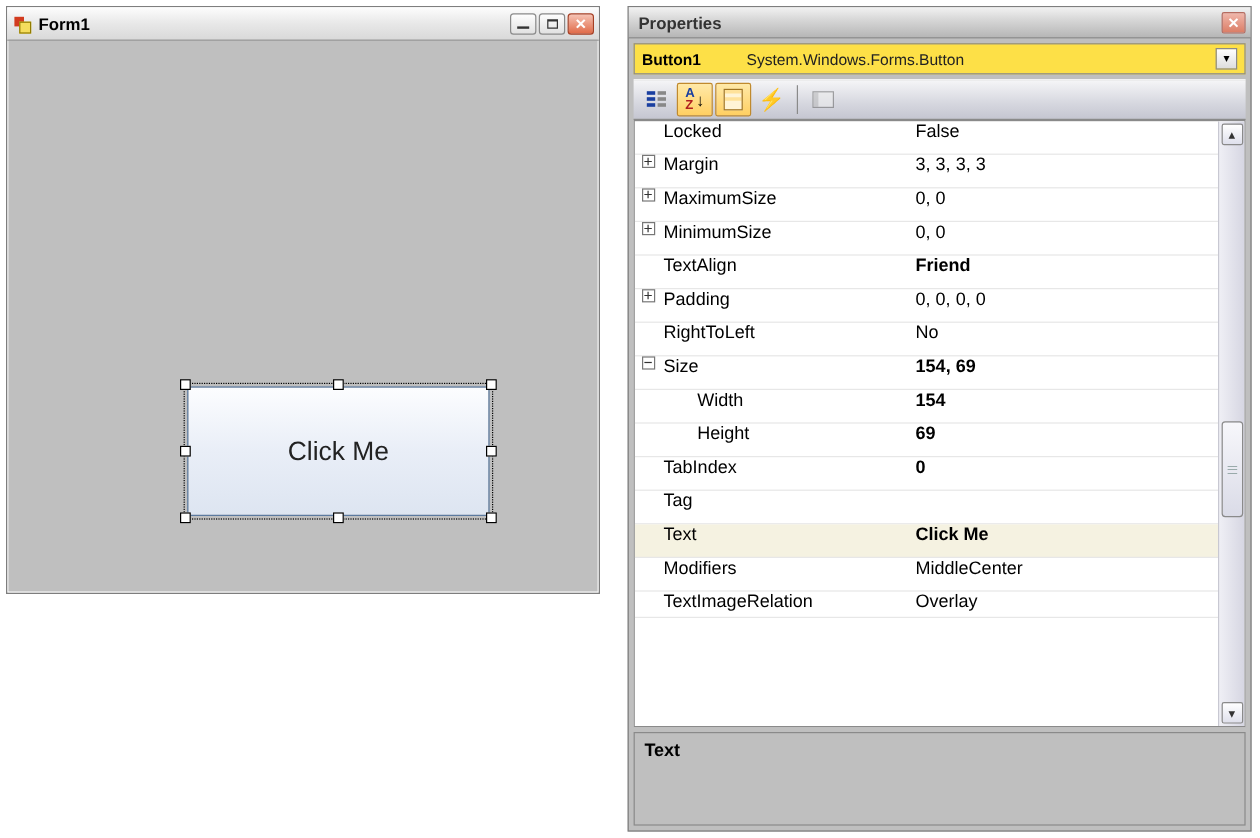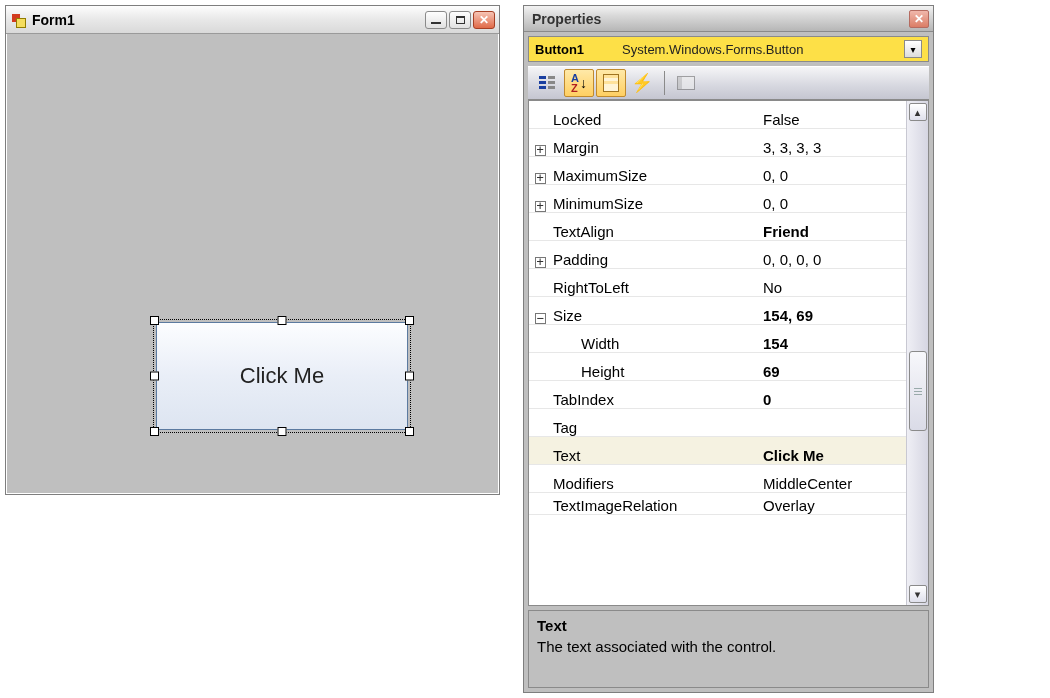--- a/index.html
+++ b/index.html
@@ -115,21 +115,21 @@
   .g-mr { right: 0; top: 50%; transform: translateY(-50%);}
   .g-bl { left: 0; bottom: 0;}
   .g-bc { left: 50%; bottom: 0; transform: translateX(-50%);}
   .g-br { right: 0; bottom: 0;}
 
   
   .props-panel {
     position: absolute;
     left: 523px;
     top: 5px;
-    width: 411px;
+    width: 520px;
     height: 688px;
     border: 1px solid #7e7e7e;
     background: #bfbfbf;
     display: flex;
     flex-direction: column;
   }
   .props-titlebar {
     height: 26px;
     background: linear-gradient(#f2f2f2,#d8d8d8 40%,#b6b6b6);
     border-bottom: 1px solid #8a8a8a;
@@ -229,21 +229,21 @@
     border: 1px solid #8a8a8a;
     position: relative;
     overflow: hidden;
     display:flex;
   }
   .grid-rows { flex:1; overflow:hidden;}
   .grid-row {
     display: flex;
     height: 28px;
     border-bottom: 1px solid #e7e7e7;
-    align-items: flex-end;
+    align-items: flex-start;
     font-size: 15px;
   }
   .grid-row.sel { background:#f5f2e1;}
   .col-exp {
     width: 22px;
     display:flex;align-items:center;justify-content:center;
     color:#333;
     font-family: monospace;
     font-size: 12px;
   }
@@ -470,15 +470,14 @@
         <div class="thumb"></div>
       </div>
       <div class="vbtn">
           <span>▾</span>
         </div>
     </div>
   </div>
 
   <div class="desc-area">
     <div class="dt">Text</div>
-    <div>The text associated with the control.</div>
   </div>
 </div>
 
 </body></html>

